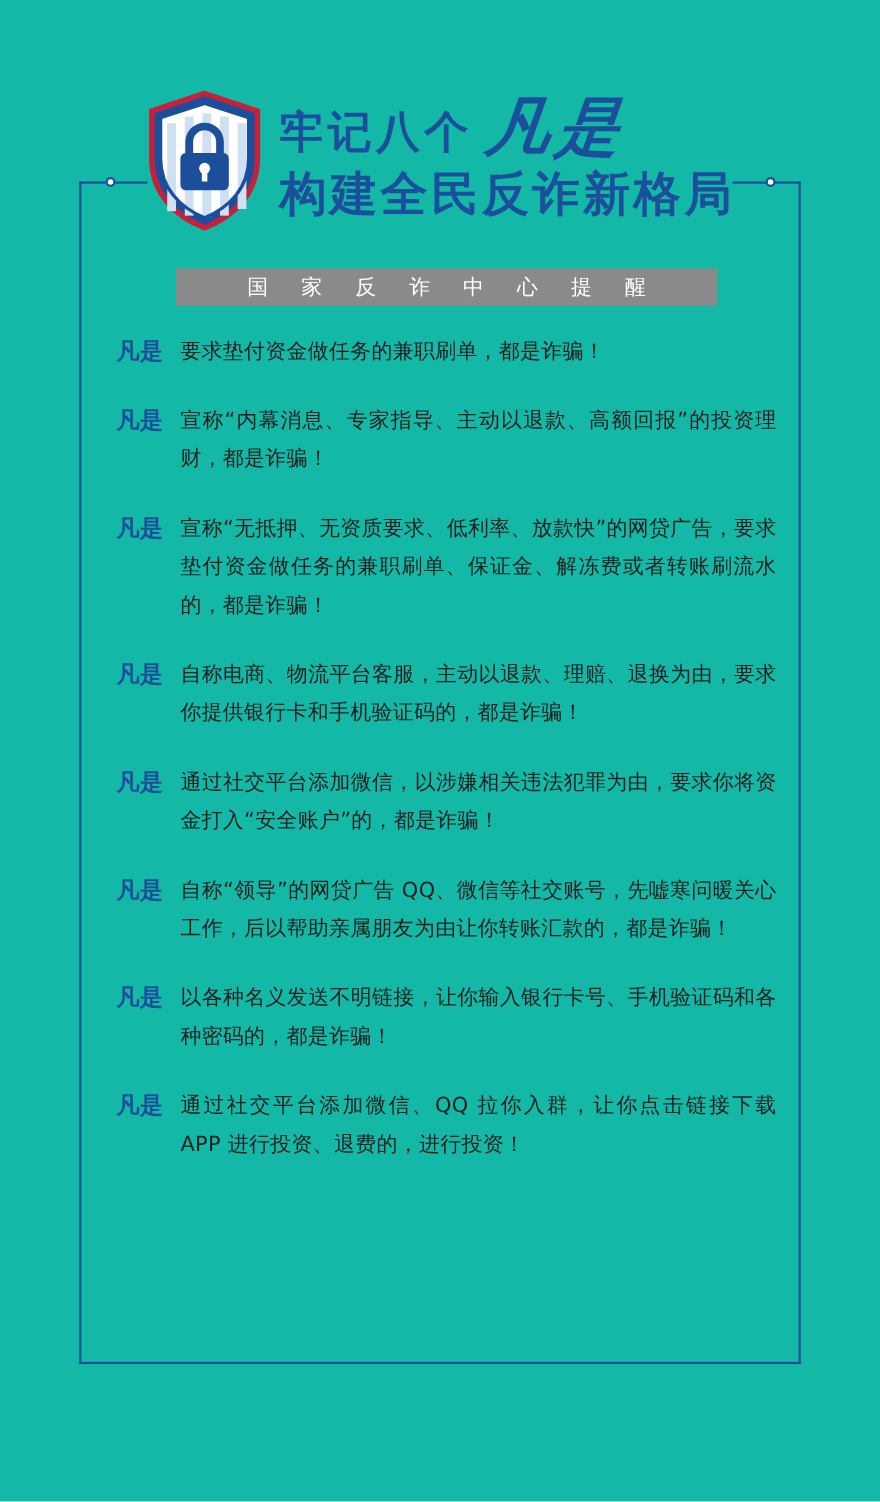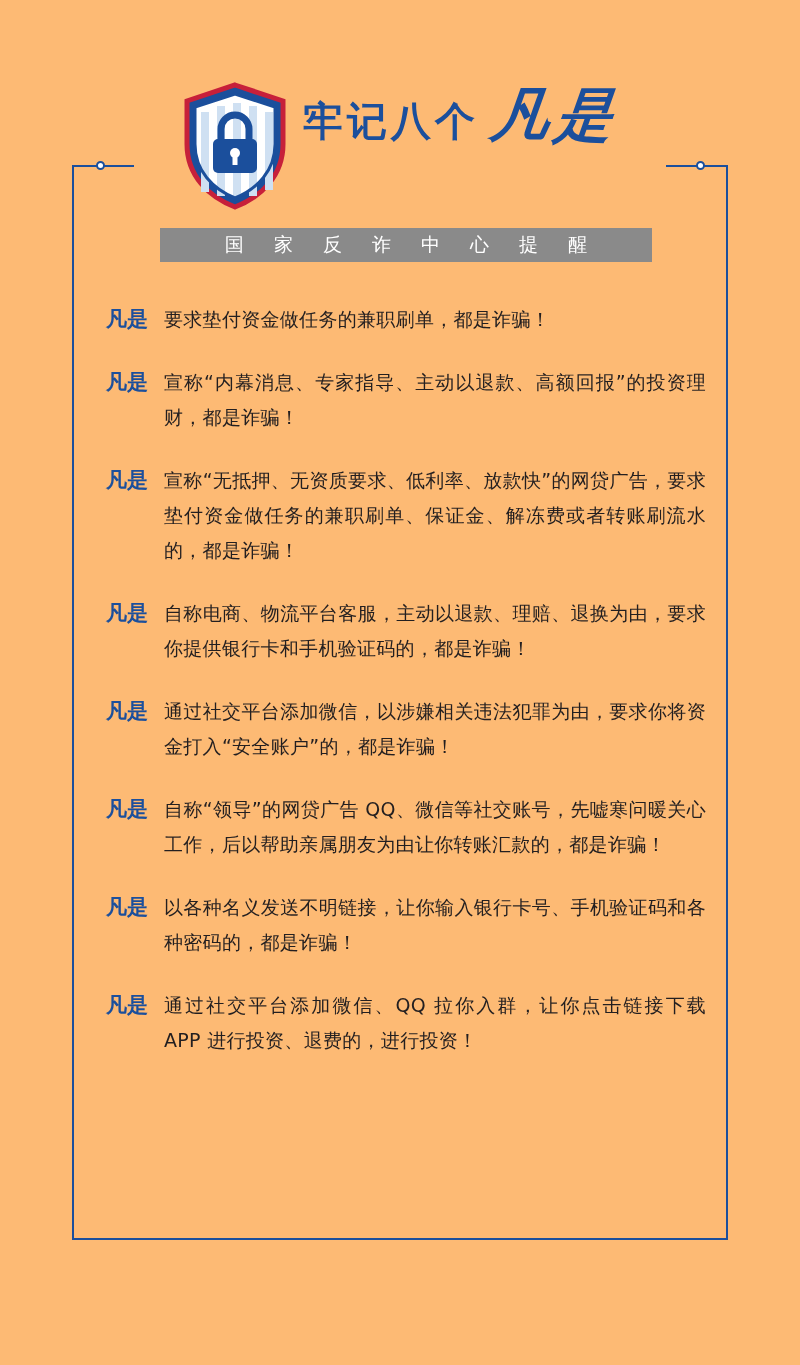--- a/index.html
+++ b/index.html
@@ -6,21 +6,21 @@
   html, body {
     width: 800px;
     height: 1365px;
     background: #ffffff;
     font-family: "Liberation Sans", "DejaVu Sans", sans-serif;
   }
   .poster {
     position: relative;
     width: 800px;
     height: 1365px;
-    background: #fdba74;
+    background: #14b8a6;
     overflow: hidden;
   }
 
   
   .frame {
     position: absolute;
     left: 72px;
     top: 165px;
     width: 656px;
     height: 1075px;
@@ -109,21 +109,21 @@
     font-weight: bold;
     font-family: "DejaVu Sans", "Liberation Sans", sans-serif;
     margin-top: 8px;
     line-height: 50px;
   }
 
   
   .ribbon {
     position: absolute;
     left: 160px;
-    top: 228px;
+    top: 244px;
     width: 492px;
     height: 34px;
     background: #8a8a8a;
     color: #ffffff;
     font-size: 19px;
     letter-spacing: 12px;
     text-indent: 12px;
     display: flex;
     align-items: center;
     justify-content: center;
@@ -189,20 +189,21 @@
         <rect x="32" y="57" width="44" height="34" rx="5" fill="#1b4f9c"></rect>
         <circle cx="54" cy="71" r="5" fill="#ffffff"></circle>
         <rect x="51.5" y="71" width="5" height="12" fill="#ffffff"></rect>
       </svg>
     </div>
     <div class="title-block">
       <div class="title-line1">
         <span class="title-main">牢记八个</span>
         <span class="title-brush">凡是</span>
       </div>
+      <div class="title-line2">构建全民反诈新格局</div>
     </div>
   </div>
 
   <div class="ribbon">国 家 反 诈 中 心 提 醒</div>
 
   <div class="items">
 
     <div class="item">
       <div class="item-tag">凡是</div>
       <div class="item-text">要求垫付资金做任务的兼职刷单，都是诈骗！</div>

